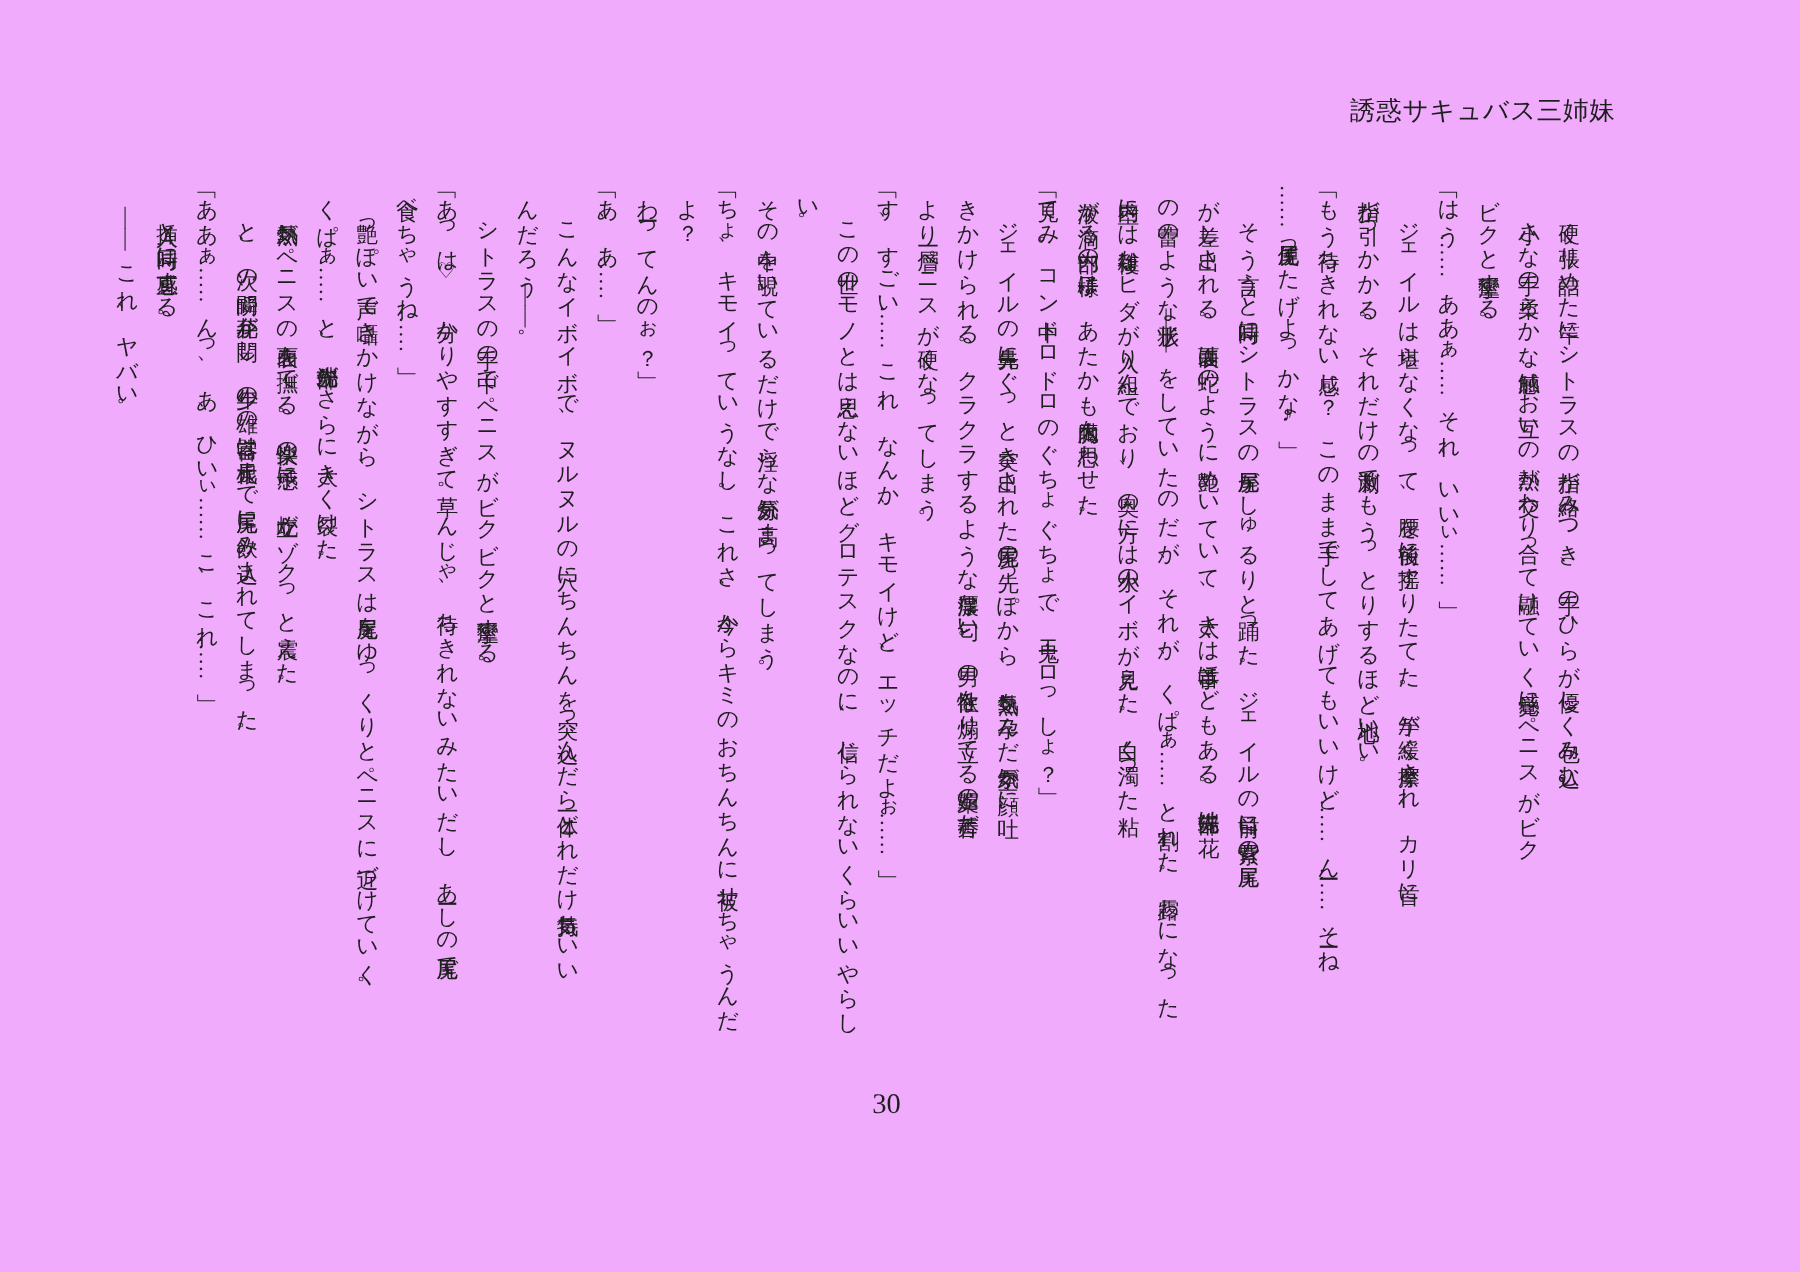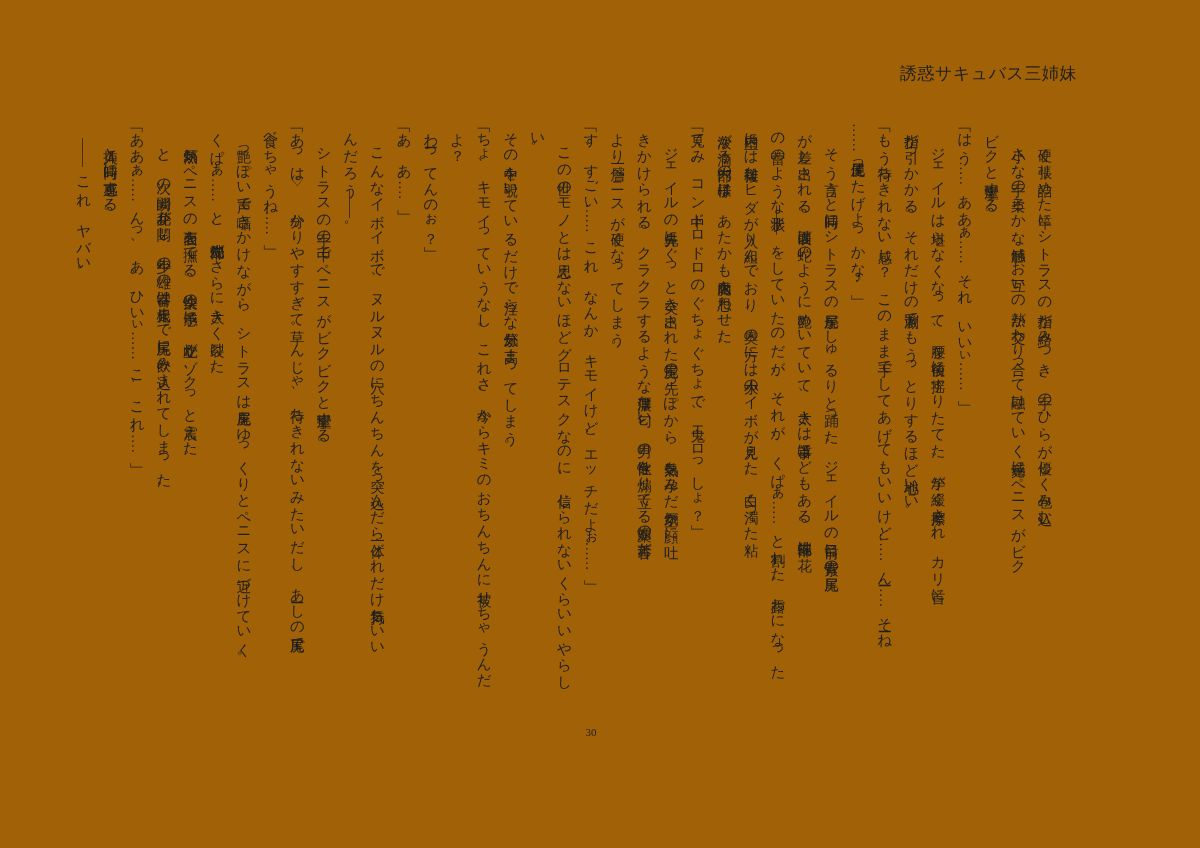--- a/index.html
+++ b/index.html
@@ -4,21 +4,21 @@
 <style>
   html, body {
     margin: 0;
     padding: 0;
     background: #ffffff;
   }
   .page {
     position: relative;
     width: 1200px;
     height: 848px;
-    background: #a16207;
+    background: #f0abfc;
     overflow: hidden;
     font-family: "Liberation Serif", "DejaVu Serif", serif;
     color: #1e1e1e;
   }
   .header-title {
     position: absolute;
     top: 62px;
     right: 123px;
     font-size: 17px;
     letter-spacing: 0.5px;
@@ -41,21 +41,21 @@
   }
   .text-area p.indent {
     text-indent: 1em;
   }
   .page-number {
     position: absolute;
     top: 726px;
     left: 123px;
     width: 936px;
     text-align: center;
-    font-size: 11px;
+    font-size: 19px;
   }
 </style>
 </head>
 <body>
 
 <div class="page">
   <div class="header-title">誘惑サキュバス三姉妹</div>
 
   <div class="text-area">
       <p class="indent">硬く張り詰めた竿にシトラスの指が絡みつき、手のひらが優しく包み込む。</p>

